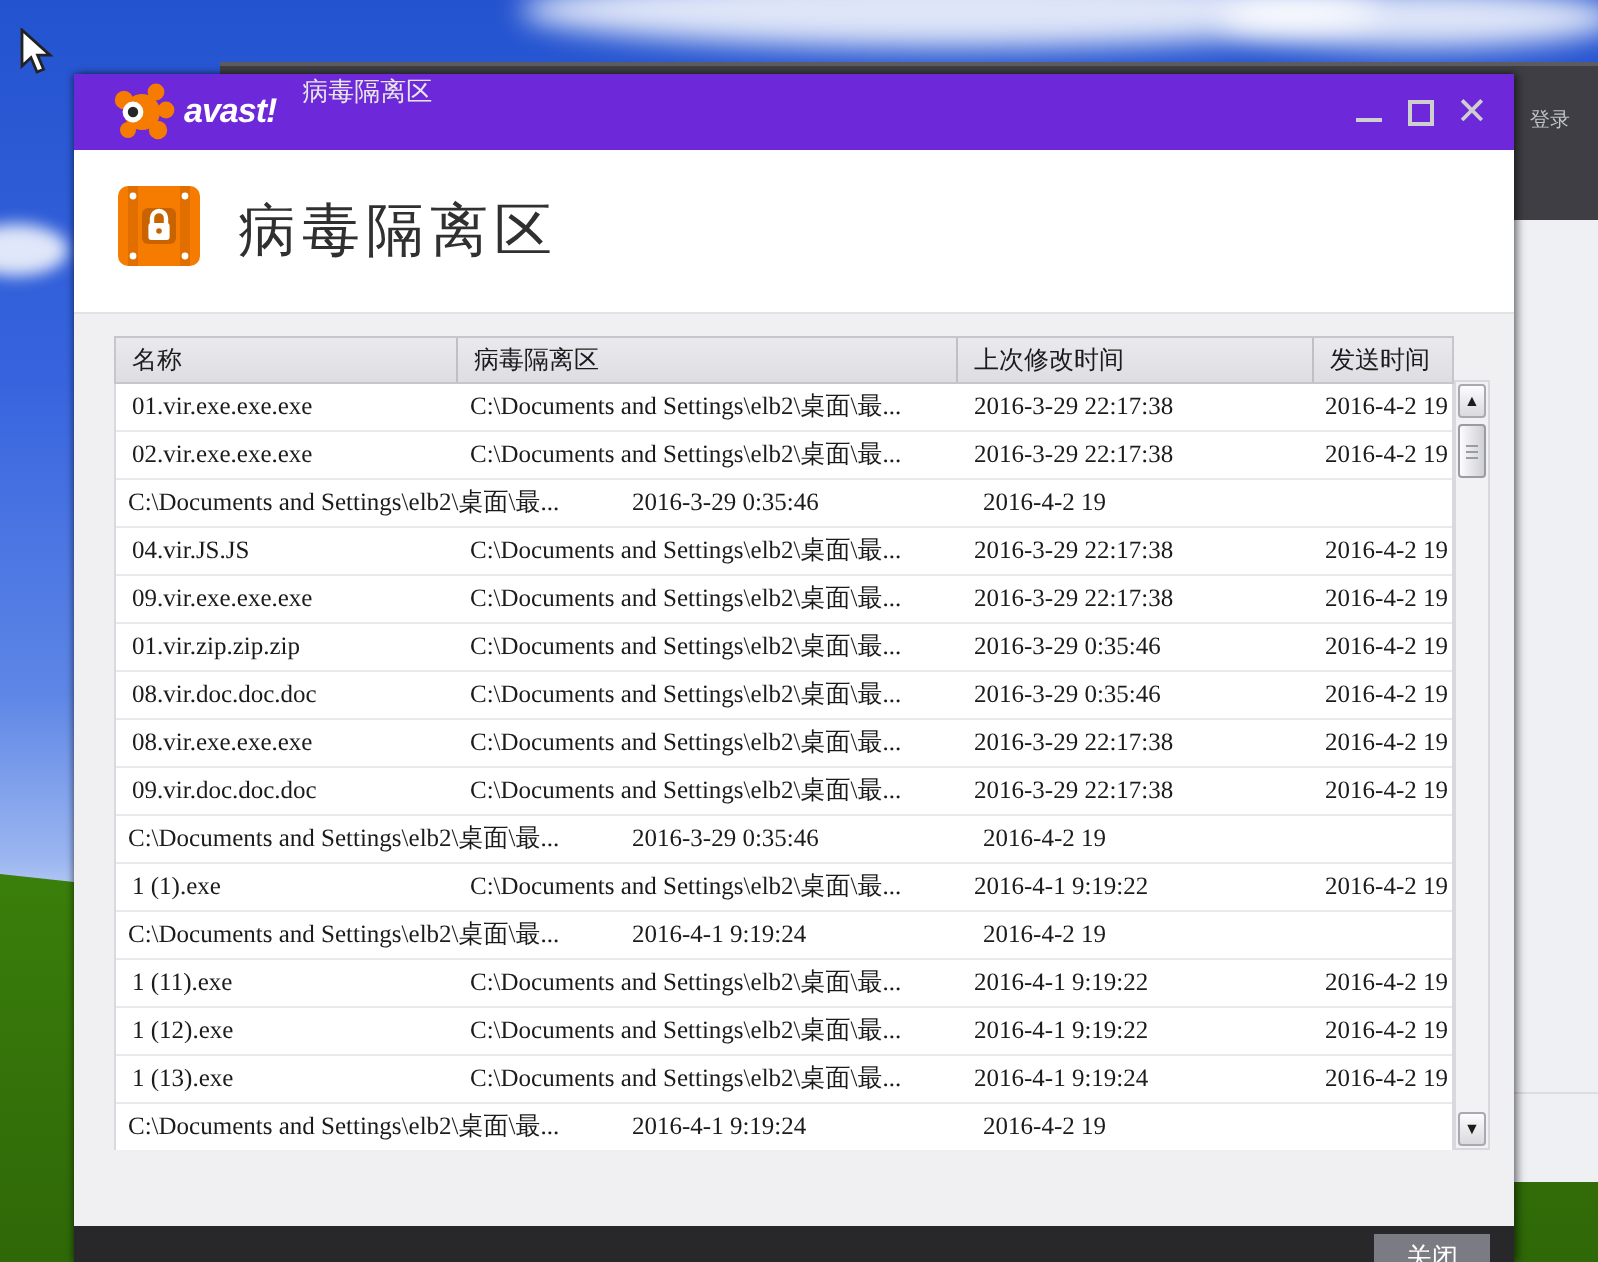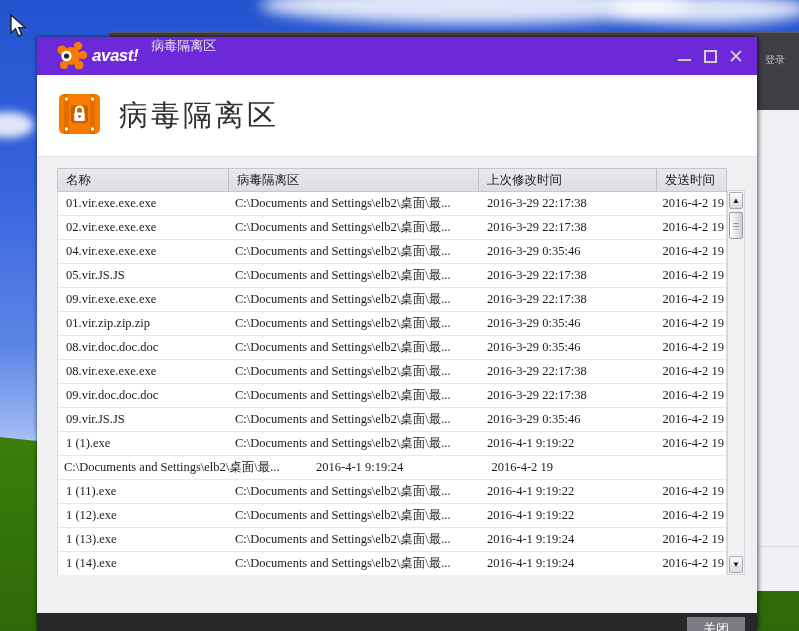--- a/index.html
+++ b/index.html
@@ -177,28 +177,27 @@
     </div>
 
     <div class="tr">
       <div class="td col-name">02.vir.exe.exe.exe</div>
       <div class="td col-path">C:\Documents and Settings\elb2\桌面\最...</div>
       <div class="td col-mod">2016-3-29 22:17:38</div>
       <div class="td col-sent">2016-4-2 19</div>
     </div>
 
     <div class="tr">
-      <div class="td col-name">04.vir.exe.exe.exe</div>
       <div class="td col-path">C:\Documents and Settings\elb2\桌面\最...</div>
       <div class="td col-mod">2016-3-29 0:35:46</div>
       <div class="td col-sent">2016-4-2 19</div>
     </div>
 
     <div class="tr">
-      <div class="td col-name">05.vir.JS.JS</div>
+      <div class="td col-name">04.vir.JS.JS</div>
       <div class="td col-path">C:\Documents and Settings\elb2\桌面\最...</div>
       <div class="td col-mod">2016-3-29 22:17:38</div>
       <div class="td col-sent">2016-4-2 19</div>
     </div>
 
     <div class="tr">
       <div class="td col-name">09.vir.exe.exe.exe</div>
       <div class="td col-path">C:\Documents and Settings\elb2\桌面\最...</div>
       <div class="td col-mod">2016-3-29 22:17:38</div>
       <div class="td col-sent">2016-4-2 19</div>
@@ -226,21 +225,20 @@
     </div>
 
     <div class="tr">
       <div class="td col-name">09.vir.doc.doc.doc</div>
       <div class="td col-path">C:\Documents and Settings\elb2\桌面\最...</div>
       <div class="td col-mod">2016-3-29 22:17:38</div>
       <div class="td col-sent">2016-4-2 19</div>
     </div>
 
     <div class="tr">
-      <div class="td col-name">09.vir.JS.JS</div>
       <div class="td col-path">C:\Documents and Settings\elb2\桌面\最...</div>
       <div class="td col-mod">2016-3-29 0:35:46</div>
       <div class="td col-sent">2016-4-2 19</div>
     </div>
 
     <div class="tr">
       <div class="td col-name">1 (1).exe</div>
       <div class="td col-path">C:\Documents and Settings\elb2\桌面\最...</div>
       <div class="td col-mod">2016-4-1 9:19:22</div>
       <div class="td col-sent">2016-4-2 19</div>
@@ -267,21 +265,20 @@
     </div>
 
     <div class="tr">
       <div class="td col-name">1 (13).exe</div>
       <div class="td col-path">C:\Documents and Settings\elb2\桌面\最...</div>
       <div class="td col-mod">2016-4-1 9:19:24</div>
       <div class="td col-sent">2016-4-2 19</div>
     </div>
 
     <div class="tr">
-      <div class="td col-name">1 (14).exe</div>
       <div class="td col-path">C:\Documents and Settings\elb2\桌面\最...</div>
       <div class="td col-mod">2016-4-1 9:19:24</div>
       <div class="td col-sent">2016-4-2 19</div>
     </div>
   </div>
 
       <div class="vscroll">
         <div class="sb-btn up">▲</div>
         <div class="thumb">
             <div class="grip-h"></div>

